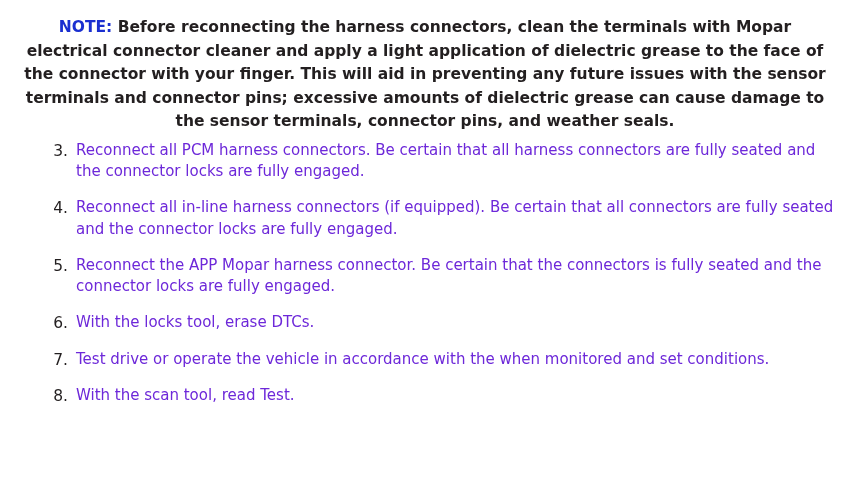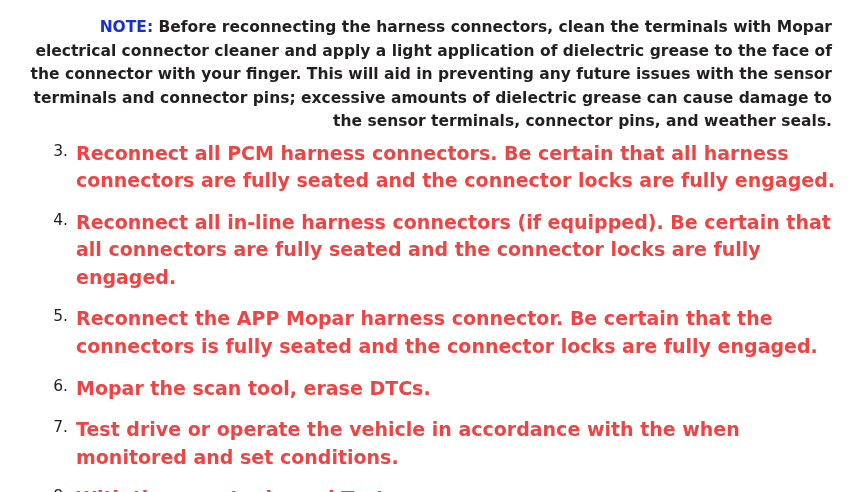--- a/index.html
+++ b/index.html
@@ -21,21 +21,21 @@
     padding: 16px 12px 0 12px;
     position: relative;
   }
   .note-block {
     font-size: 15.5px;
     font-weight: bold;
     line-height: 1.52;
     color: #231f20;
     margin: 0 0 6px 0;
     padding: 0 8px 0 6px;
-    text-align: right;
+    text-align: center;
   }
   .note-label {
     color: #1a2fd0;
     font-weight: bold;
   }
   .steps {
     margin: 0;
     padding: 0;
     list-style: none;
   }
@@ -50,24 +50,24 @@
     width: 22px;
     text-align: right;
     font-size: 15.5px;
     line-height: 1.45;
     color: #231f20;
     font-weight: normal;
   }
   .step-text {
     flex: 1 1 auto;
     padding-left: 8px;
-    font-size: 19px;
+    font-size: 15px;
     line-height: 1.45;
-    color: #ef4444;
-    font-weight: bold;
+    color: #6d28d9;
+    font-weight: normal;
     max-width: 780px;
   }
 </style>
 </head>
 <body>
 
 <div class="page">
 
   <p class="note-block">
     <span class="note-label">NOTE:</span><span> Before reconnecting the harness connectors, clean the terminals with Mopar electrical connector cleaner and apply a light application of dielectric grease to the face of the connector with your finger. This will aid in preventing any future issues with the sensor terminals and connector pins; excessive amounts of dielectric grease can cause damage to the sensor terminals, connector pins, and weather seals.</span>
@@ -85,21 +85,21 @@
       <span class="step-text">Reconnect all in-line harness connectors (if equipped). Be certain that all connectors are fully seated and the connector locks are fully engaged.</span>
     </li>
 
     <li class="step">
       <span class="step-num">5.</span>
       <span class="step-text">Reconnect the APP Mopar harness connector. Be certain that the connectors is fully seated and the connector locks are fully engaged.</span>
     </li>
 
     <li class="step">
       <span class="step-num">6.</span>
-      <span class="step-text">Mopar the scan tool, erase DTCs.</span>
+      <span class="step-text">With the locks tool, erase DTCs.</span>
     </li>
 
     <li class="step">
       <span class="step-num">7.</span>
       <span class="step-text">Test drive or operate the vehicle in accordance with the when monitored and set conditions.</span>
     </li>
 
     <li class="step">
       <span class="step-num">8.</span>
       <span class="step-text">With the scan tool, read Test.</span>

